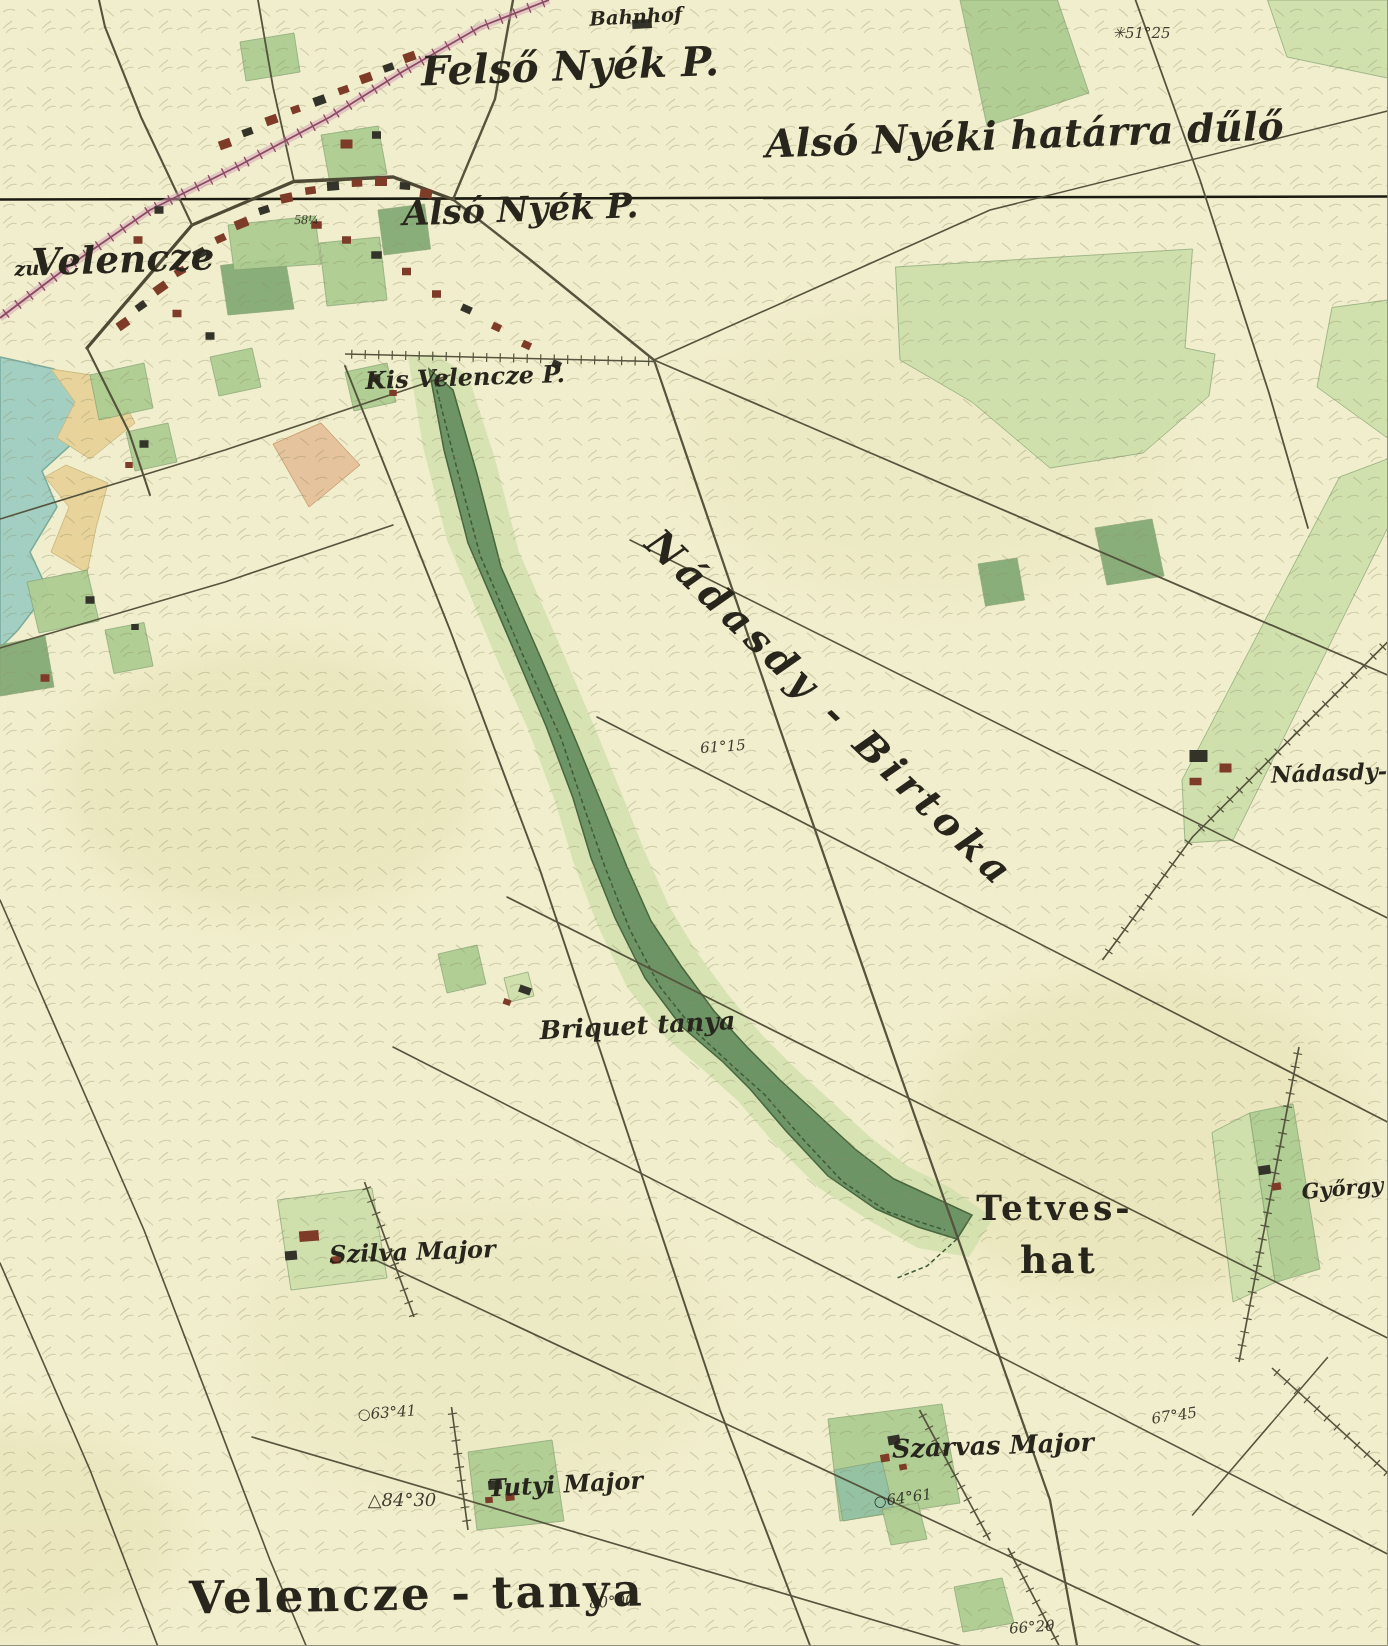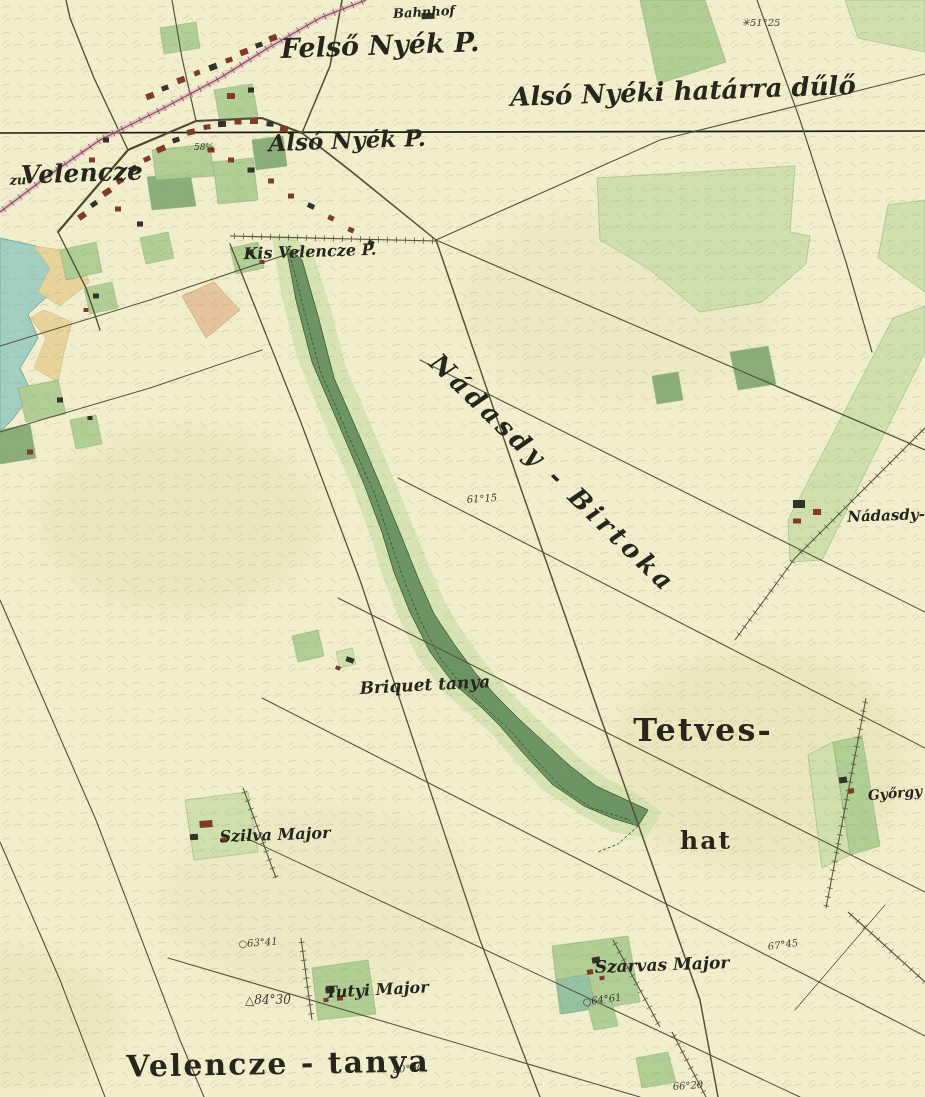--- a/index.html
+++ b/index.html
@@ -349,30 +349,30 @@
       <div class="lbl t-sm" style="left: 424px; top: 12px; font-size: 13px; transform: translate(-50%, -50%) rotate(-3deg);">Bahnhof</div>
       <div class="lbl t-xl" style="left: 380px; top: 45px; font-size: 27px; transform: translate(-50%, -50%) rotate(-2deg);">Felső Nyék P.</div>
       <div class="lbl t-xl" style="left: 683px; top: 91px; font-size: 26px; transform: translate(-50%, -50%) rotate(-2deg);">Alsó Nyéki határra dűlő</div>
       <div class="lbl t-xl" style="left: 347px; top: 140px; font-size: 23px; transform: translate(-50%, -50%) rotate(-2deg);">Alsó Nyék P.</div>
       <div class="lbl t-md" style="left: 18px; top: 180px; font-size: 13px; transform: translate(-50%, -50%) rotate(-2deg);">zu</div>
       <div class="lbl t-xl" style="left: 82px; top: 173px; font-size: 25px; transform: translate(-50%, -50%) rotate(-2deg);">Velencze</div>
       <div class="lbl t-md" style="left: 310px; top: 252px; font-size: 16px; transform: translate(-50%, -50%) rotate(-2deg);">Kis Velencze P.</div>
       <div class="lbl spread" style="left: 553px; top: 473px; font-size: 26px; letter-spacing: 4px; transform: translate(-50%, -50%) rotate(44deg);">Nádasdy - Birtoka</div>
       <div class="lbl elev" style="left: 482px; top: 499px; font-size: 10px; transform: translate(-50%, -50%) rotate(-4deg);">61°15</div>
       <div class="lbl t-md" style="left: 425px; top: 685px; font-size: 17px; transform: translate(-50%, -50%) rotate(-3deg);">Briquet tanya</div>
-      <div class="lbl serif-lg" style="left: 703px; top: 730px; font-size: 32px; transform: translate(-50%, -50%) rotate(0deg);">Tetves-</div>
+      <div class="lbl serif-lg" style="left: 703px; top: 806px; font-size: 23px; transform: translate(-50%, -50%) rotate(0deg);">Tetves-</div>
       <div class="lbl serif-lg" style="left: 706px; top: 840px; font-size: 25px; transform: translate(-50%, -50%) rotate(0deg);">hat</div>
       <div class="lbl t-md" style="left: 275px; top: 835px; font-size: 16px; transform: translate(-50%, -50%) rotate(-2deg);">Szilva Major</div>
       <div class="lbl elev" style="left: 258px; top: 943px; font-size: 10px; transform: translate(-50%, -50%) rotate(-4deg);">○63°41</div>
       <div class="lbl t-md" style="left: 377px; top: 990px; font-size: 16px; transform: translate(-50%, -50%) rotate(-3deg);">Tutyi Major</div>
       <div class="lbl t-md" style="left: 662px; top: 965px; font-size: 17px; transform: translate(-50%, -50%) rotate(-2deg);">Szarvas Major</div>
       <div class="lbl elev" style="left: 602px; top: 1000px; font-size: 10px; transform: translate(-50%, -50%) rotate(-8deg);">○64°61</div>
       <div class="lbl elev" style="left: 783px; top: 945px; font-size: 10px; transform: translate(-50%, -50%) rotate(-8deg);">67°45</div>
       <div class="lbl elev" style="left: 716px; top: 23px; font-size: 10px; transform: translate(-50%, -50%) rotate(0deg); margin-left: 45px;">✳51°25</div>
-      <div class="lbl elev" style="left: 204px; top: 147px; font-size: 9px; transform: translate(-50%, -50%) rotate(0deg);">58¼</div>
+      <div class="lbl elev" style="left: 204px; top: 147px; font-size: 9px; transform: translate(-50%, -50%) rotate(0deg); font-family: Liberation Serif, serif;">58¼</div>
       <div class="lbl t-md" style="left: 886px; top: 516px; font-size: 15px; transform: translate(-50%, -50%) rotate(-2deg);">Nádasdy-</div>
       <div class="lbl t-md" style="left: 895px; top: 793px; font-size: 14px; transform: translate(-50%, -50%) rotate(-5deg);">Győrgy</div>
       <div class="lbl elev" style="left: 268px; top: 1000px; font-size: 12px; transform: translate(-50%, -50%) rotate(0deg); text-align: center;">△84°30</div>
       <div class="lbl serif-lg" style="left: 278px; top: 1064px; font-size: 30px; transform: translate(-50%, -50%) rotate(-1deg);">Velencze - tanya</div>
       <div class="lbl elev" style="left: 408px; top: 1069px; font-size: 10px; transform: translate(-50%, -50%) rotate(-4deg);">80°00</div>
       <div class="lbl elev" style="left: 688px; top: 1086px; font-size: 10px; transform: translate(-50%, -50%) rotate(-4deg);">66°20</div>
     </div>
 </div>
 
 </body></html>

